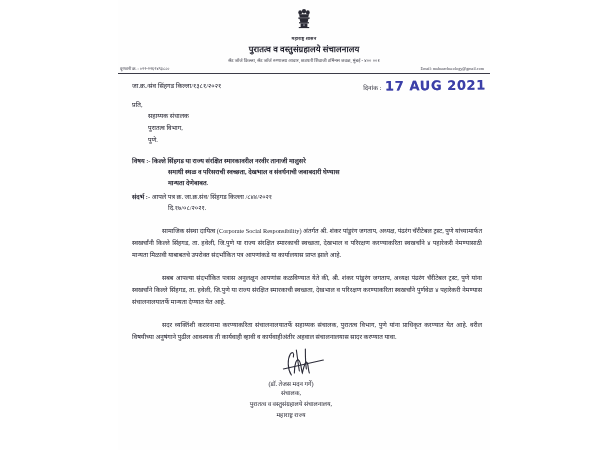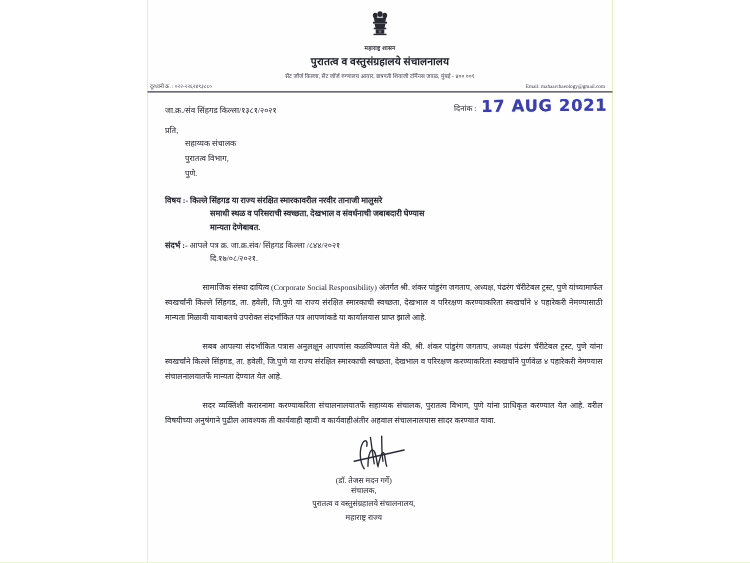--- a/index.html
+++ b/index.html
@@ -13,21 +13,21 @@
     height: 450px;
     overflow: hidden;
     font-family: "Liberation Serif", "DejaVu Serif", serif;
     color: #1a1a22;
   }
 
   #page {
     position: relative;
     width: 600px;
     height: 450px;
-    background: #84cc16;
+    background: #0ea5e9;
   }
 
   
   .paper {
     position: absolute;
     left: 118px;
     top: 0px;
     width: 372px;
     height: 450px;
     background: #fefefe;
@@ -86,21 +86,21 @@
     height: 1px;
     background: #3c3c48;
     margin: 2px 0 0 0;
     width: 100%;
   }
 
   
   .refrow {
     display: flex;
     justify-content: space-between;
-    align-items: flex-end;
+    align-items: center;
     margin-top: 5px;
     padding-left: 14px;
     padding-right: 4px;
     gap: 29px;
   }
   .refno {
     font-size: 6.4px;
     color: #23232f;
     filter: blur(.12px);
   }

